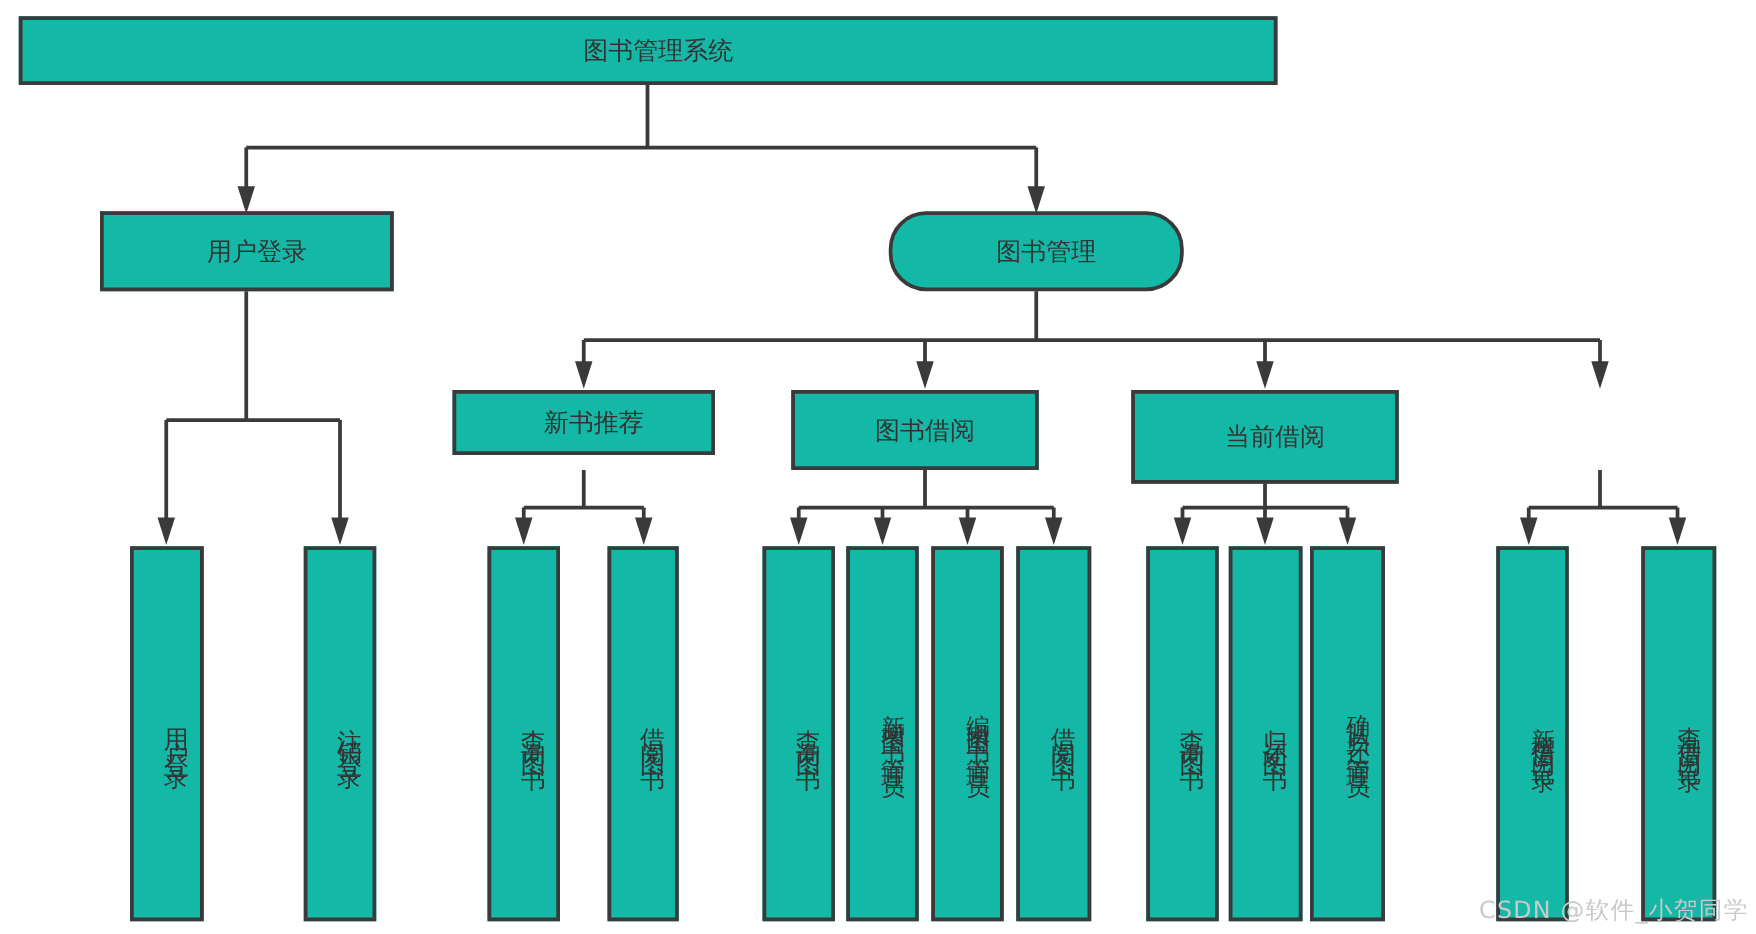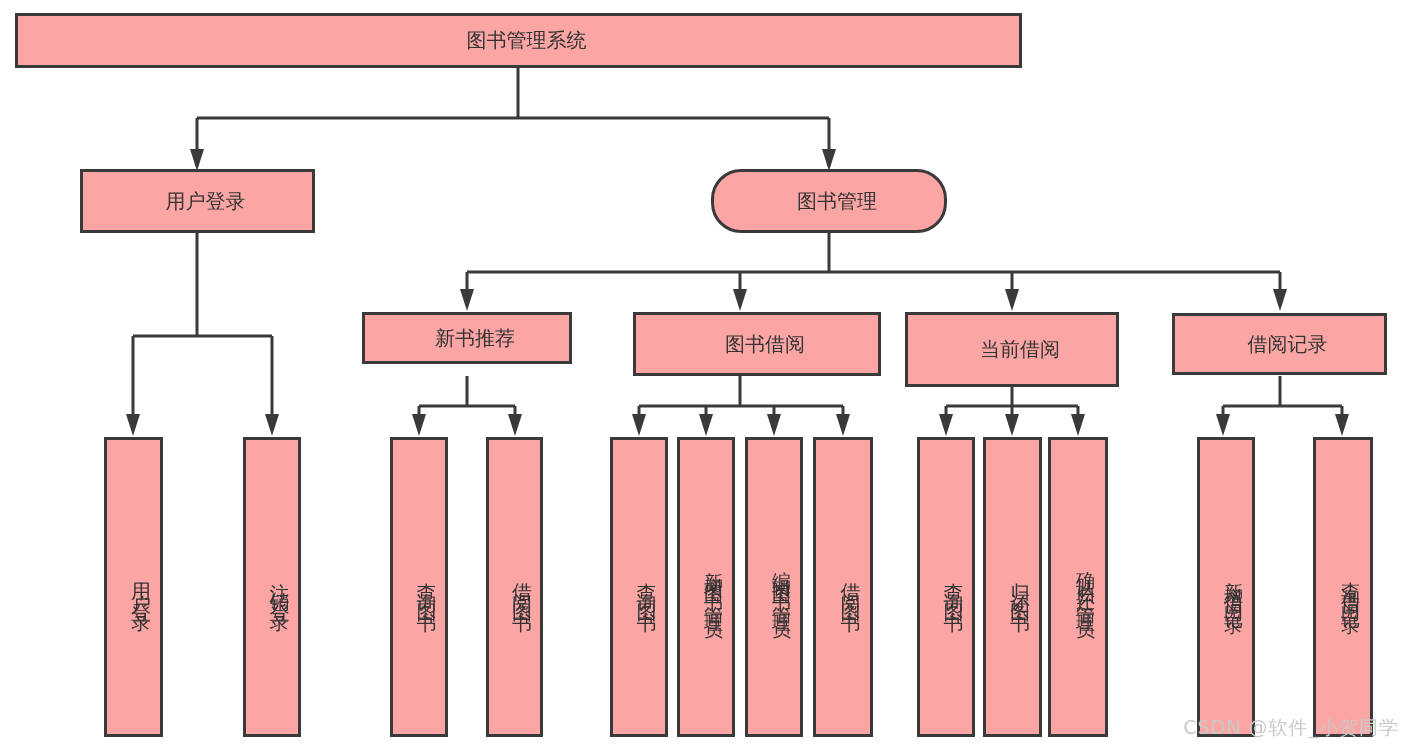--- a/index.html
+++ b/index.html
@@ -13,21 +13,21 @@
   #canvas{
     position:relative;
     width:1405px;height:747px;
     background:var(--bg);
     overflow:hidden;
   }
   #wires{position:absolute;left:0;top:0;z-index:1;}
   .box{
     position:absolute;
     box-sizing:border-box;
-    background:#fca5a5;
+    background:#14b8a6;
     border:3px solid var(--line);
     display:flex;
     align-items:center;
     justify-content:center;
     color:var(--text);
     font-size:20px;
     z-index:2;
     white-space:nowrap;
     padding-left:16px;
   }
@@ -38,21 +38,21 @@
     line-height:1.1;
     white-space:normal;
   }
   
   #root   {left:15px;  top:13px;  width:1007px; height:55px;}
   
   #b-login{left:80px;  top:169px; width:235px;  height:64px;}
   #b-mgmt {left:711px; top:169px; width:236px;  height:64px;border-radius:30px;}
   
   #g-new    {left:362px;  top:312px; width:210px; height:52px;}
-  #g-borrow {left:633px;  top:312px; width:248px; height:64px;}
+  #g-borrow {left:633px;  top:312px; width:198px; height:64px;}
   #g-current{left:905px;  top:312px; width:214px; height:75px;}
   #g-record {left:1172px; top:313px; width:215px; height:62px;}
   
   #l1 {left:104px;  top:437px; width:59px; height:300px;}
   #l2 {left:243px;  top:437px; width:58px; height:300px;}
   #l3 {left:390px;  top:437px; width:58px; height:300px;}
   #l4 {left:486px;  top:437px; width:57px; height:300px;}
   #l5 {left:610px;  top:437px; width:58px; height:300px;}
   #l6 {left:677px;  top:437px; width:58px; height:300px;}
   #l7 {left:745px;  top:437px; width:58px; height:300px;}
@@ -112,21 +112,20 @@
   </svg>
 
   <div class="box" id="root">图书管理系统</div>
 
   <div class="box" id="b-login">用户登录</div>
   <div class="box" id="b-mgmt">图书管理</div>
 
   <div class="box" id="g-new">新书推荐</div>
   <div class="box" id="g-borrow">图书借阅</div>
   <div class="box" id="g-current">当前借阅</div>
-  <div class="box" id="g-record">借阅记录</div>
 
   <div class="box vbox" id="l1">用户登录</div>
   <div class="box vbox" id="l2">注销登录</div>
 
   <div class="box vbox" id="l3">查询图书</div>
   <div class="box vbox" id="l4">借阅图书</div>
 
   <div class="box vbox" id="l5">查询图书</div>
   <div class="box vbox long" id="l6">新增图书（管理员）</div>
   <div class="box vbox long" id="l7">编辑图书（管理员）</div>

